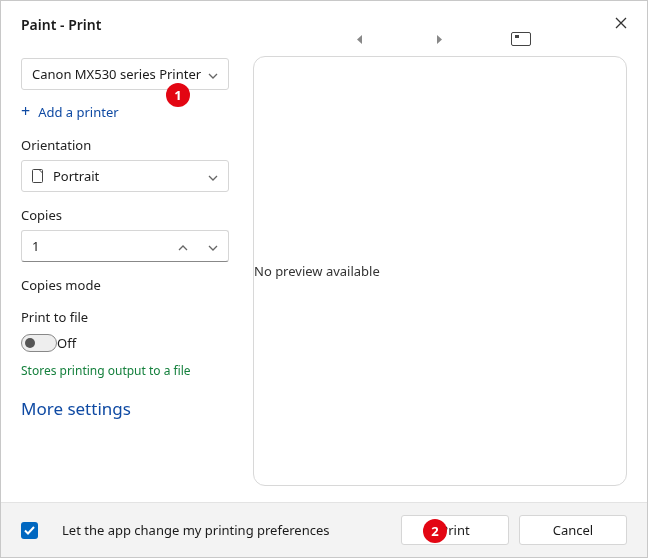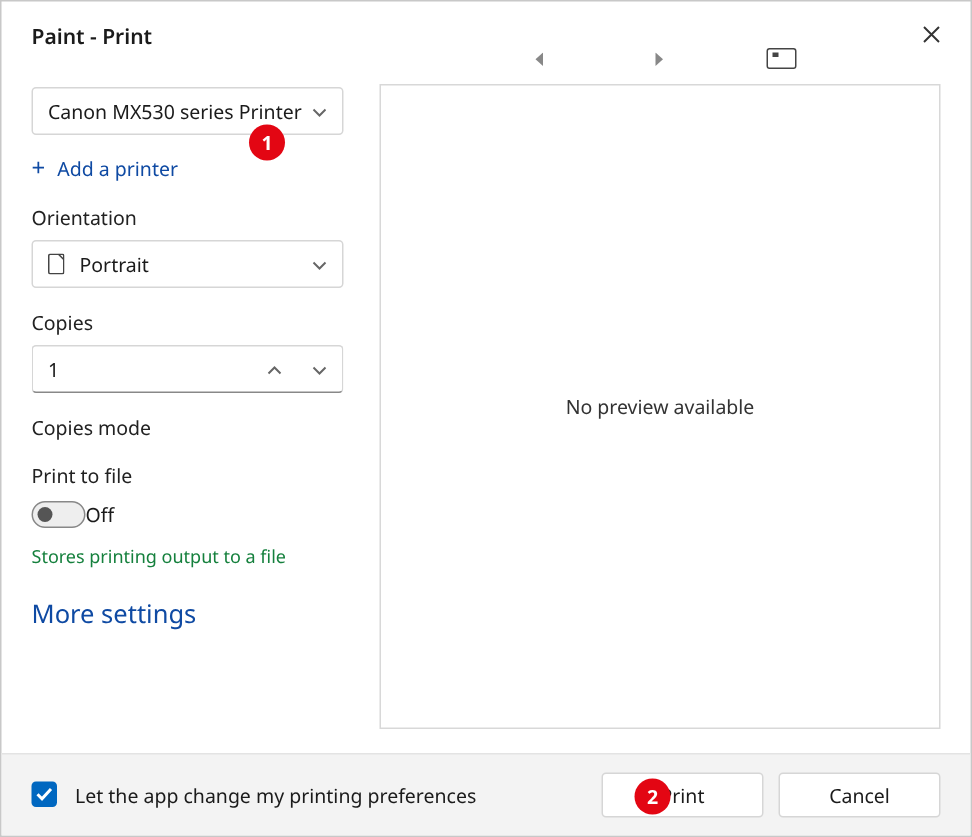--- a/index.html
+++ b/index.html
@@ -62,24 +62,23 @@
     gap: 24px;
     height: 440px;
   }
   .left {
     width: 208px;
     flex-shrink: 0;
   }
   .right {
     flex: 1;
     border: 1px solid #d8d8d8;
-    border-radius: 0;
-    display: flex;
-    align-items: center;
-    justify-content: center;
+    border-radius: 12px;
+    display: flex;
+    align-items: center;
     color: #333;
     font-size: 13px;
     margin-top: 12px;
     height: 430px;
   }
   .field-group { margin-top: 14px; }
   .field-label {
     font-size: 13px;
     color: #222;
     margin-bottom: 6px;
@@ -160,21 +159,21 @@
     position: absolute;
     bottom: 0; left: 0; right: 0;
     height: 55px;
     background: #f3f3f3;
     border-top: 1px solid #e3e3e3;
     display: flex;
     align-items: center;
     padding: 0 20px;
   }
   .checkbox-row {
-    display: flex; align-items: flex-start; gap: 12px;
+    display: flex; align-items: center; gap: 24px;
     flex: 1;
   }
   .checkbox {
     width: 17px; height: 17px;
     background: #0067c0;
     border-radius: 3px;
     display: flex; align-items: center; justify-content: center;
   }
   .checkbox svg { stroke: #fff; stroke-width: 2; fill: none; }
   .btn {

